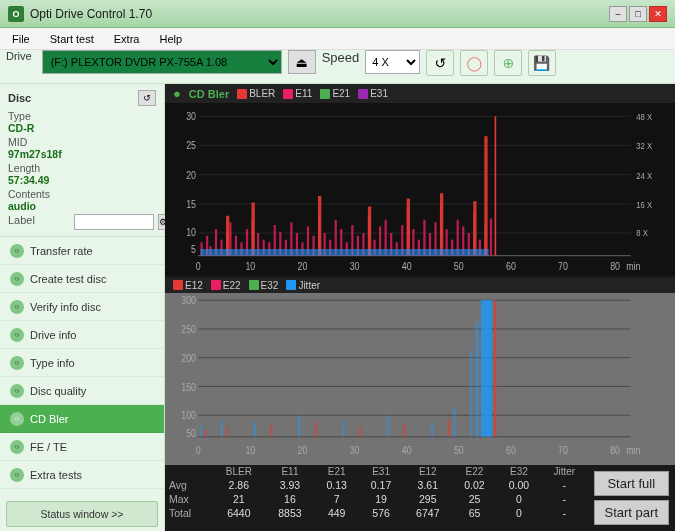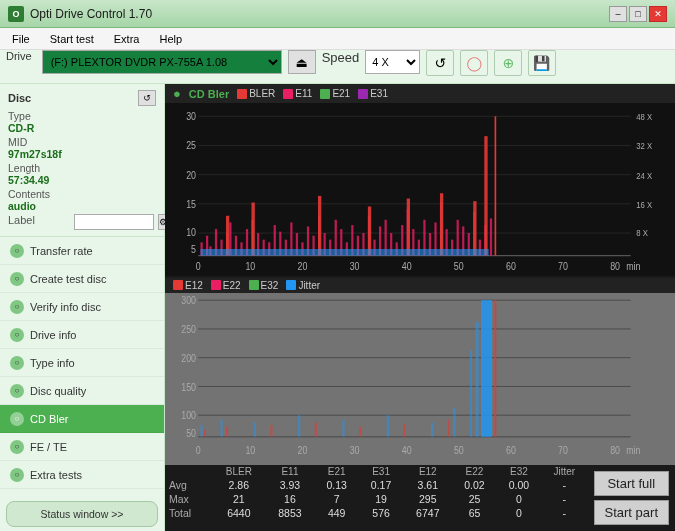--- a/index.html
+++ b/index.html
@@ -253,21 +253,21 @@
       font-size: 8px;
       flex-shrink: 0;
     }
     .nav-item.active .nav-icon {
       background: rgba(255,255,255,0.4);
     }
     .status-window-btn {
       height: 26px;
       background: #d0e8d0;
       border: 1px solid #a5c8a5;
-      border-radius: 8px;
+      border-radius: 2px;
       margin: 4px 6px;
       display: flex;
       align-items: center;
       justify-content: center;
       font-size: 10.5px;
       cursor: pointer;
       color: #333;
     }
 
     

